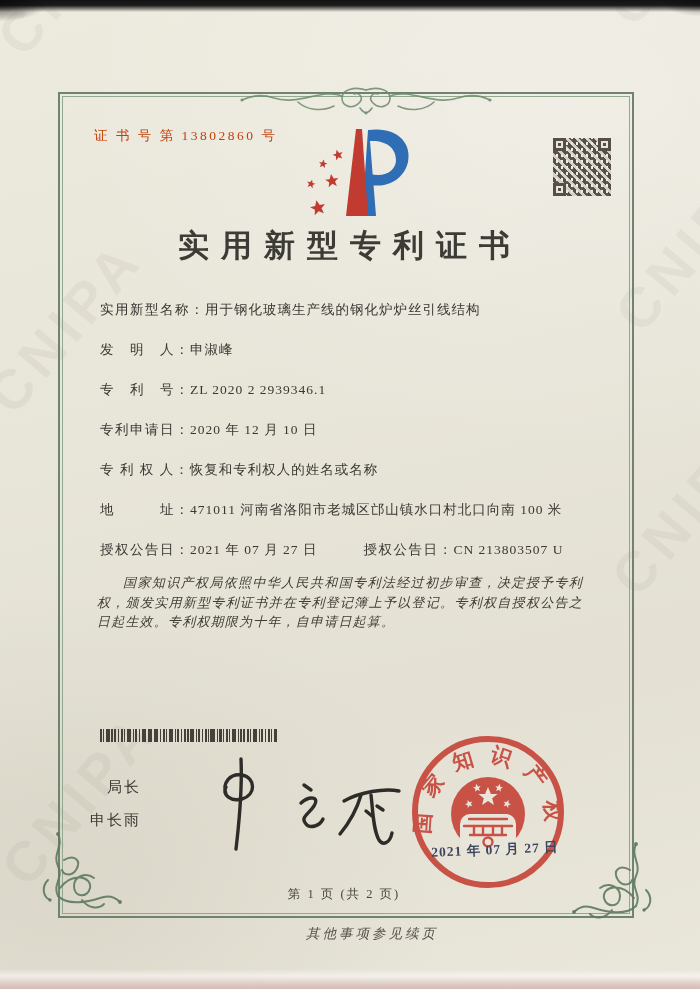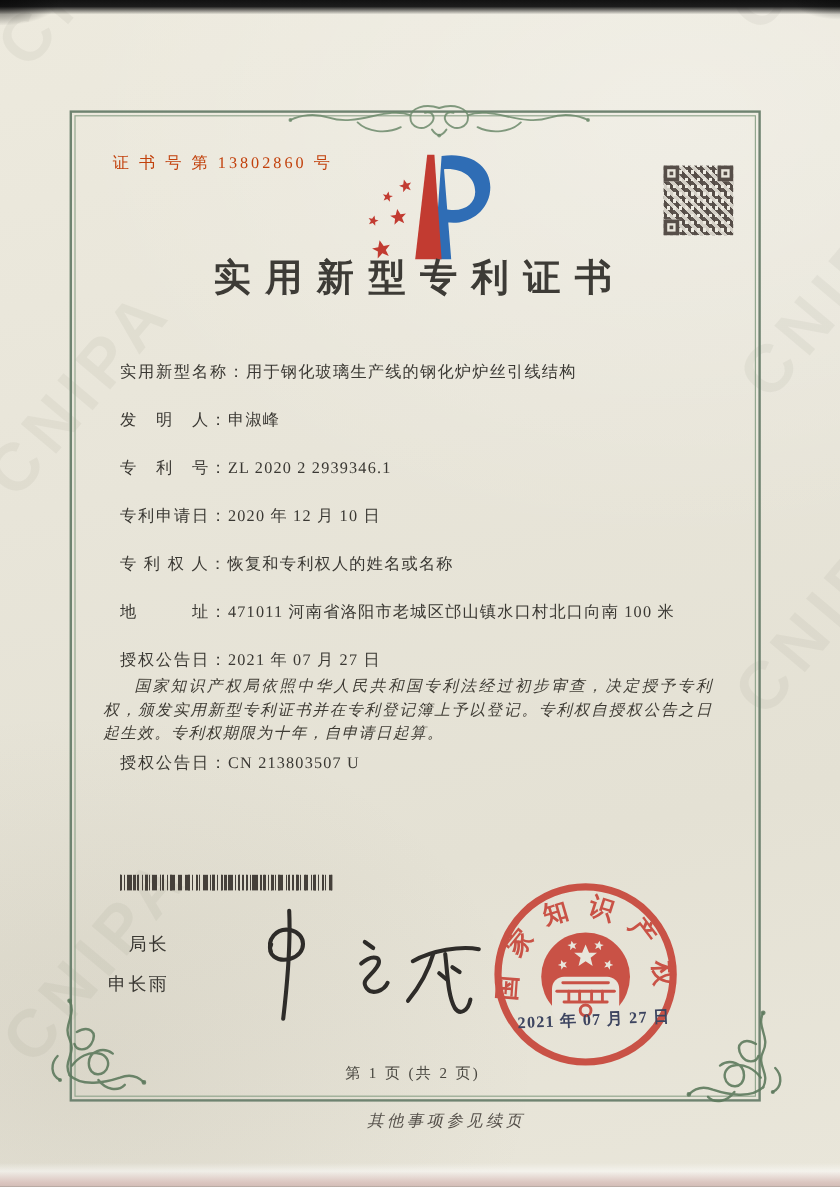--- a/index.html
+++ b/index.html
@@ -43,31 +43,31 @@
     background:
       repeating-linear-gradient(45deg, rgba(233,230,220,.85) 0 3px, rgba(233,230,220,0) 3px 7px),
       repeating-linear-gradient(0deg, rgba(86,78,72,.95) 0 3px, rgba(86,78,72,0) 3px 6px),
       repeating-linear-gradient(90deg, #564e48 0 3px, rgba(86,78,72,0) 3px 5px);
   }
   .finder{position:absolute;width:13px;height:13px;border:3px solid #564e48;background:#e9e6dc;box-sizing:border-box;}
   .finder::after{content:"";position:absolute;left:2px;top:2px;width:3px;height:3px;background:#564e48;}
   .finder.f1{left:0;top:0;} .finder.f2{right:0;top:0;} .finder.f3{left:0;bottom:0;}
 
   .logo{position:absolute;left:294px;top:124px;width:120px;height:98px;}
-  .title{position:absolute;left:0;top:211px;width:700px;text-align:center;
+  .title{position:absolute;left:0;top:225px;width:700px;text-align:center;
     font-size:31px;font-weight:bold;color:#3d3b36;letter-spacing:12px;}
 
   .fields{position:absolute;left:100px;top:290px;width:500px;font-size:13.5px;color:#3a3833;}
   .field-row{height:40px;line-height:40px;letter-spacing:1px;white-space:pre;}
   .field-row .lab{letter-spacing:1.5px;}
-  .double{display:flex;gap:46px;flex-direction:column;}
+  .double{display:flex;gap:46px;}
 
   .paras{position:absolute;left:86px;top:562px;width:508px;font-size:13px;line-height:19.5px;
     color:#3f3c35;font-style:italic;letter-spacing:1.2px;text-align:justify;}
-  .paras p{margin:0;text-indent:2em;}
+  .paras p{margin:11px;text-indent:2em;}
 
   .barcode{position:absolute;left:100px;top:729px;width:177px;height:13px;
     background:
       repeating-linear-gradient(90deg,#45403a 0 1px,rgba(0,0,0,0) 1px 3px),
       repeating-linear-gradient(90deg,#45403a 0 2px,rgba(0,0,0,0) 2px 7px),
       repeating-linear-gradient(90deg,#45403a 0 1px,rgba(0,0,0,0) 1px 11px);}
 
   .signer{position:absolute;left:90px;top:778px;font-size:15px;color:#3a3833;letter-spacing:2px;}
   .signer div{margin-bottom:14px;text-align:right;}
   .signature{position:absolute;left:198px;top:745px;width:212px;height:118px;}

